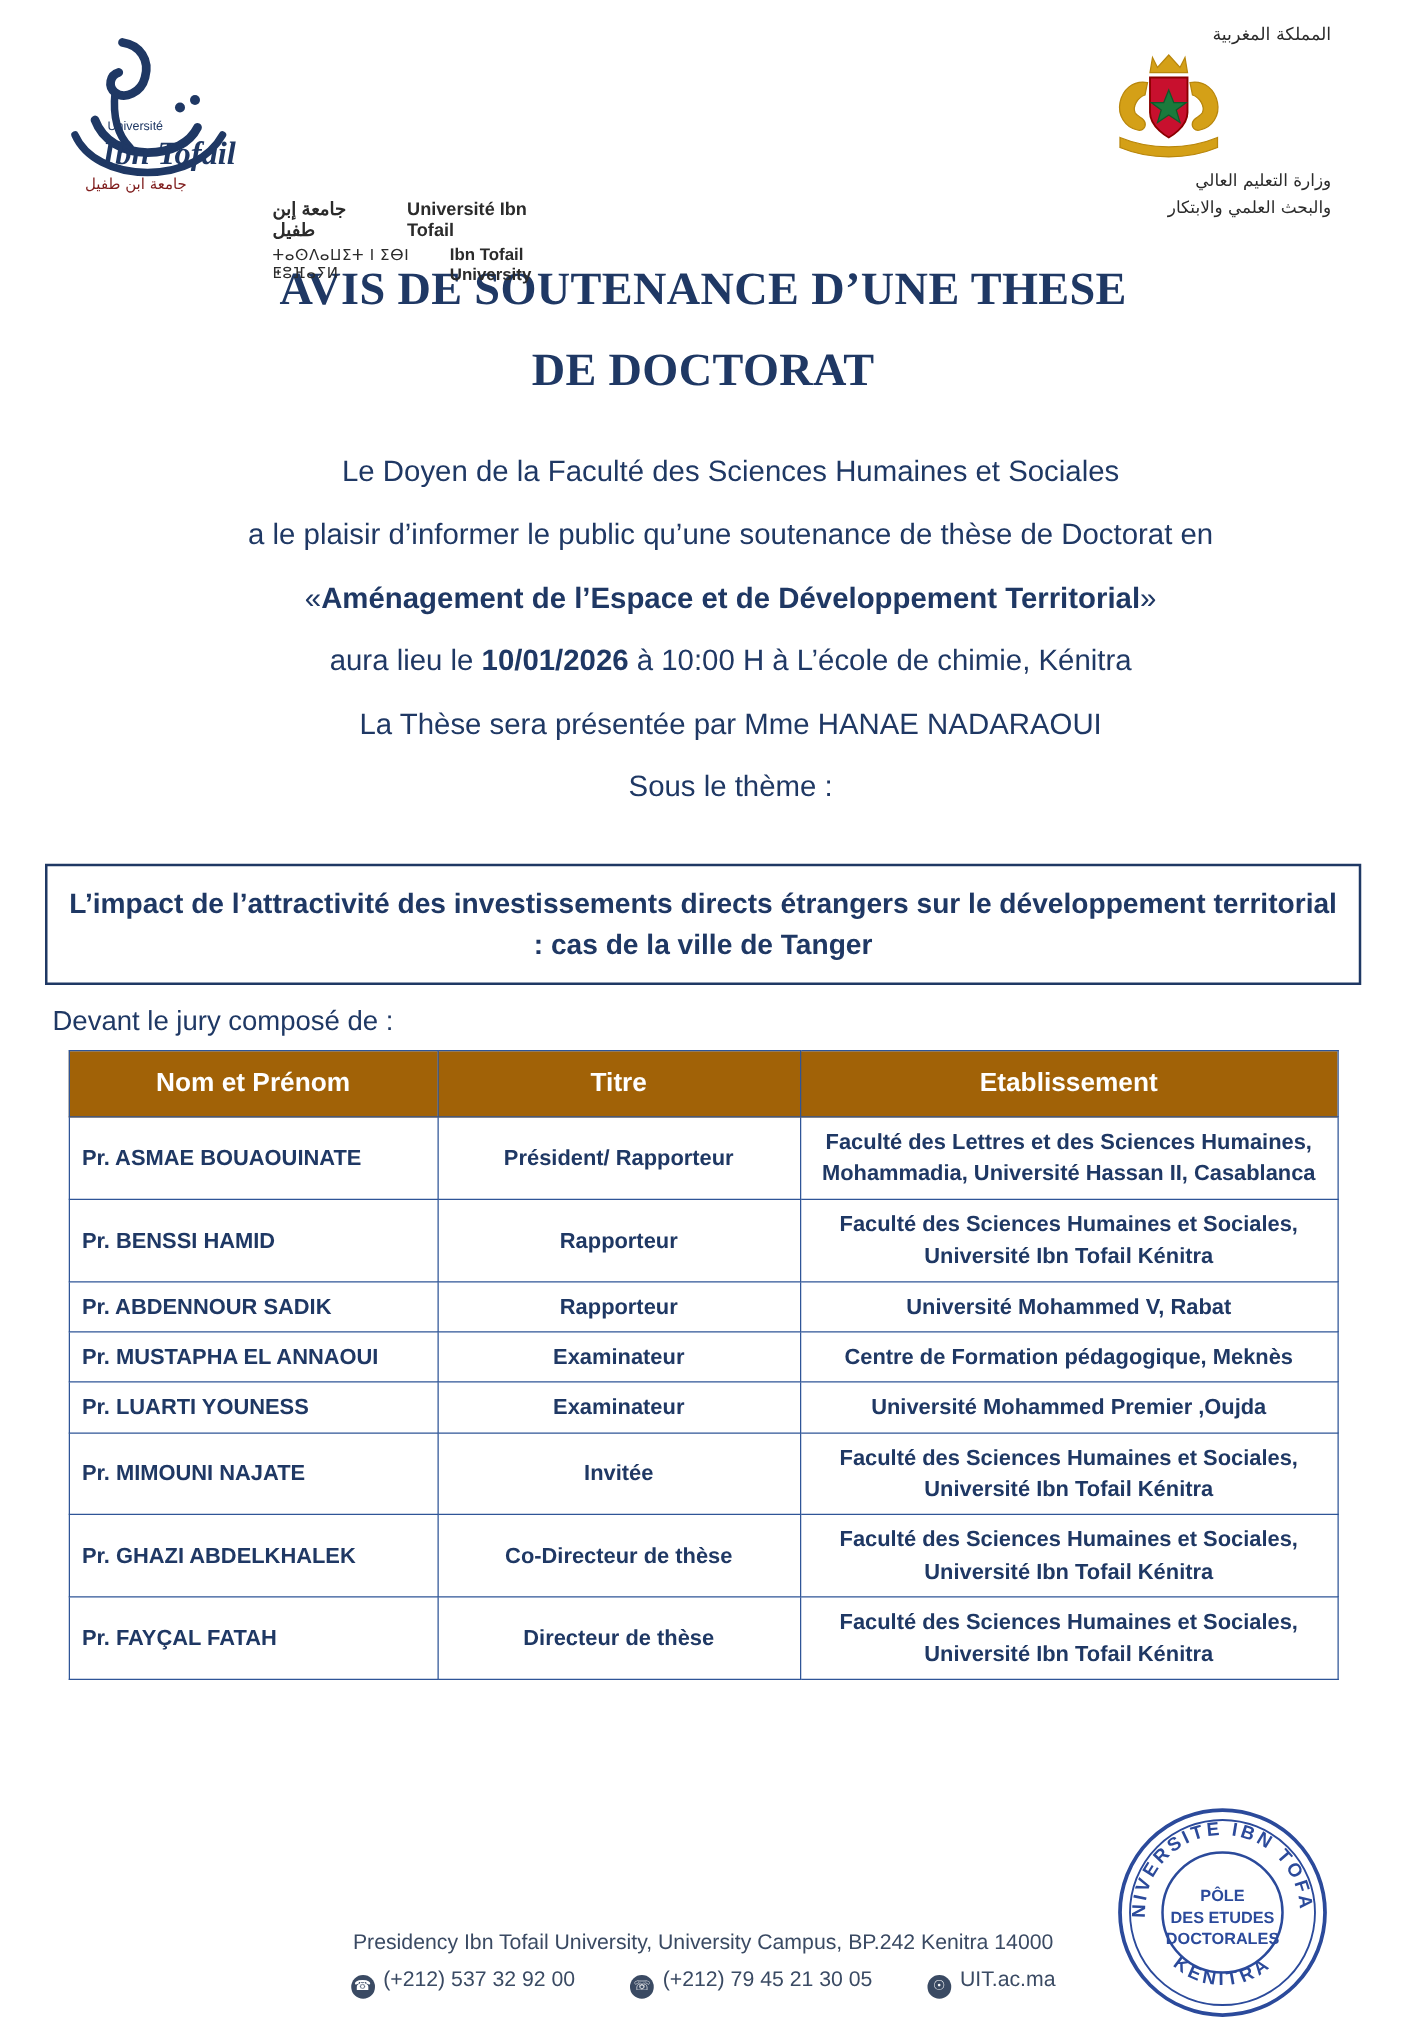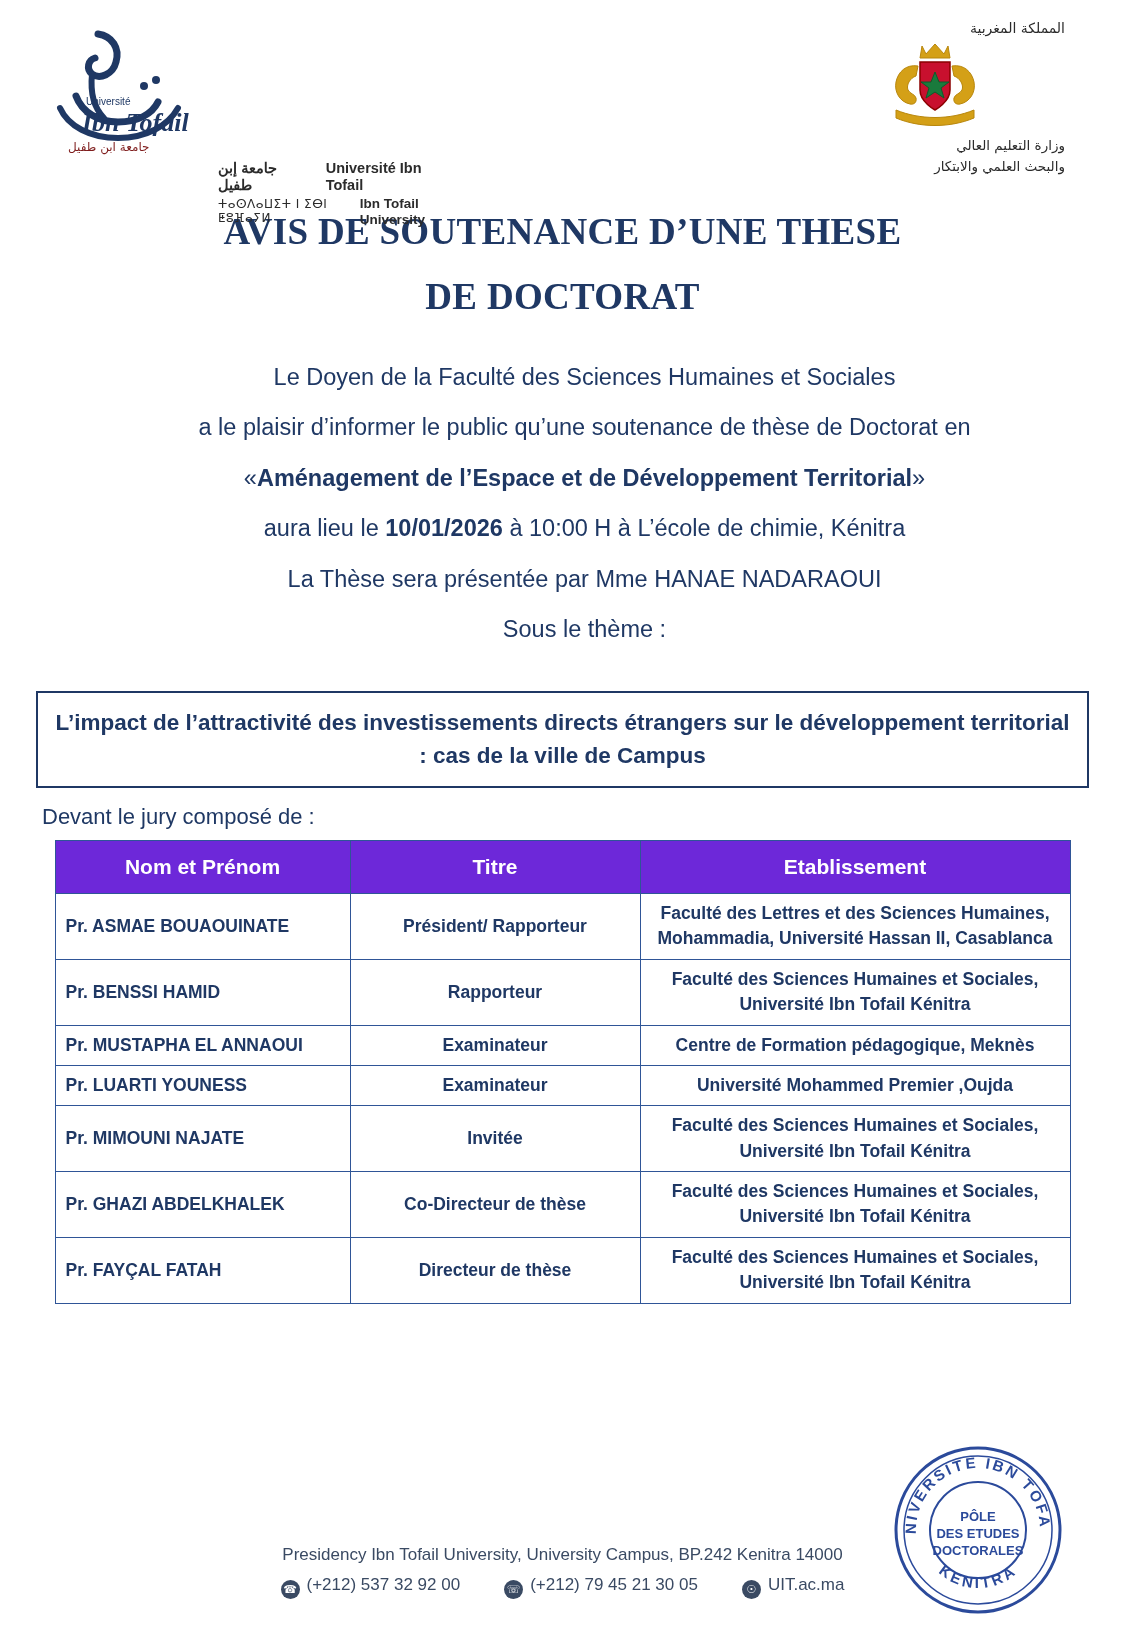--- a/index.html
+++ b/index.html
@@ -133,21 +133,21 @@
   }
 
   
   table {
     width: 1015px;
     margin: 0 auto;
     border-collapse: collapse;
     table-layout: fixed;
   }
   thead th {
-    background: #6d28d9;
+    background: #a16207;
     color: #ffffff;
     font-size: 21px;
     font-weight: bold;
     padding: 14px 6px;
     text-align: center;
     border: 1.5px solid #2f5597;
   }
   tbody td {
     border: 1.5px solid #2f5597;
     font-size: 17.5px;
@@ -276,21 +276,21 @@
   <div>
     <span>«</span><span class="b">Aménagement de l’Espace et de Développement Territorial</span><span>»</span>
   </div>
   <div>
     <span>aura lieu le </span><span class="b">10/01/2026</span><span> à 10:00 H à L’école de chimie, Kénitra</span>
   </div>
   <div>La Thèse sera présentée par Mme HANAE NADARAOUI</div>
   <div>Sous le thème :</div>
 </div>
 
-<div class="theme-box">L’impact de l’attractivité des investissements directs étrangers sur le développement territorial : cas de la ville de Campus</div>
+<div class="theme-box">L’impact de l’attractivité des investissements directs étrangers sur le développement territorial : cas de la ville de Tanger</div>
 
 <div class="jury-label">Devant le jury composé de :</div>
 
 <table>
   <colgroup>
       <col class="c1">
       <col class="c2">
       <col class="c3">
     </colgroup>
   <thead>
@@ -303,20 +303,25 @@
   <tbody>
     <tr>
       <td class="name">Pr. ASMAE BOUAOUINATE</td>
       <td class="role">Président/ Rapporteur</td>
       <td class="estab">Faculté des Lettres et des Sciences Humaines, Mohammadia, Université Hassan II, Casablanca</td>
     </tr>
     <tr>
       <td class="name">Pr. BENSSI HAMID</td>
       <td class="role">Rapporteur</td>
       <td class="estab">Faculté des Sciences Humaines et Sociales, Université Ibn Tofail Kénitra</td>
+    </tr>
+    <tr>
+      <td class="name">Pr. ABDENNOUR SADIK</td>
+      <td class="role">Rapporteur</td>
+      <td class="estab">Université Mohammed V, Rabat</td>
     </tr>
     <tr>
       <td class="name">Pr. MUSTAPHA EL ANNAOUI</td>
       <td class="role">Examinateur</td>
       <td class="estab">Centre de Formation pédagogique, Meknès</td>
     </tr>
     <tr>
       <td class="name">Pr. LUARTI YOUNESS</td>
       <td class="role">Examinateur</td>
       <td class="estab">Université Mohammed Premier ,Oujda</td>

